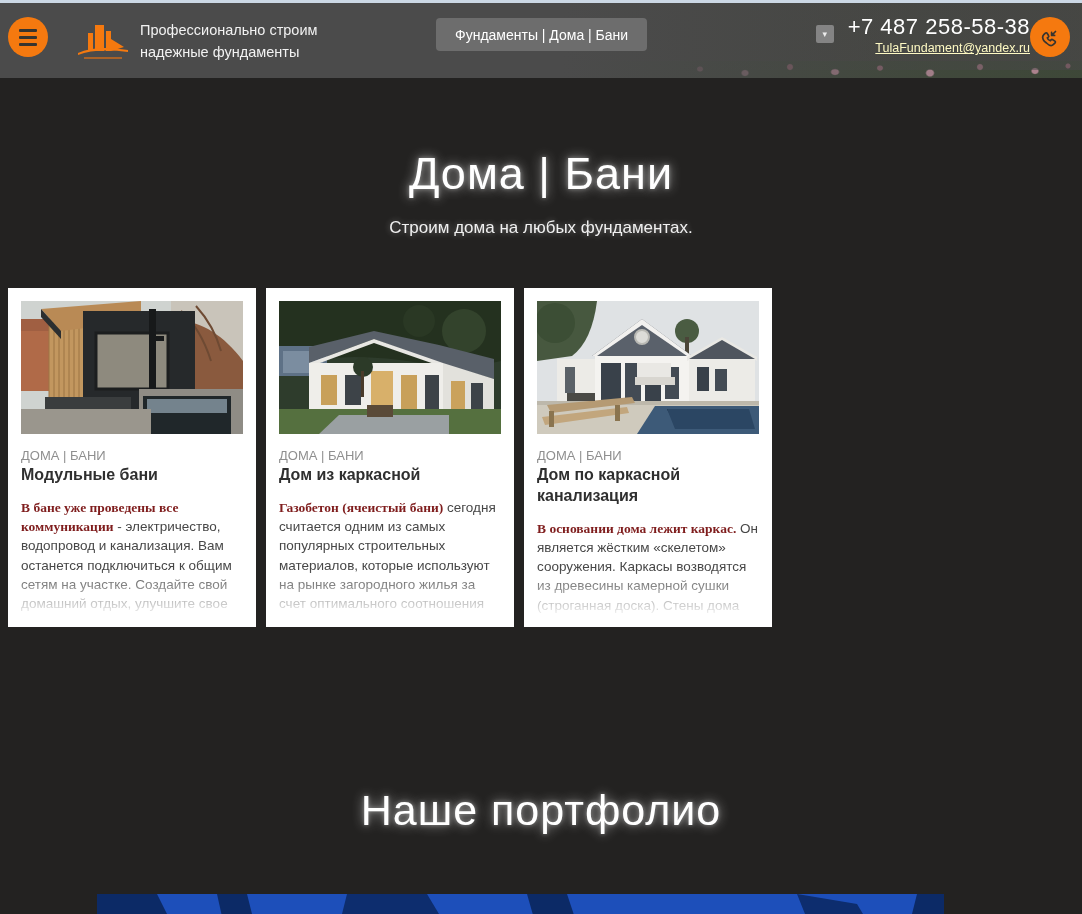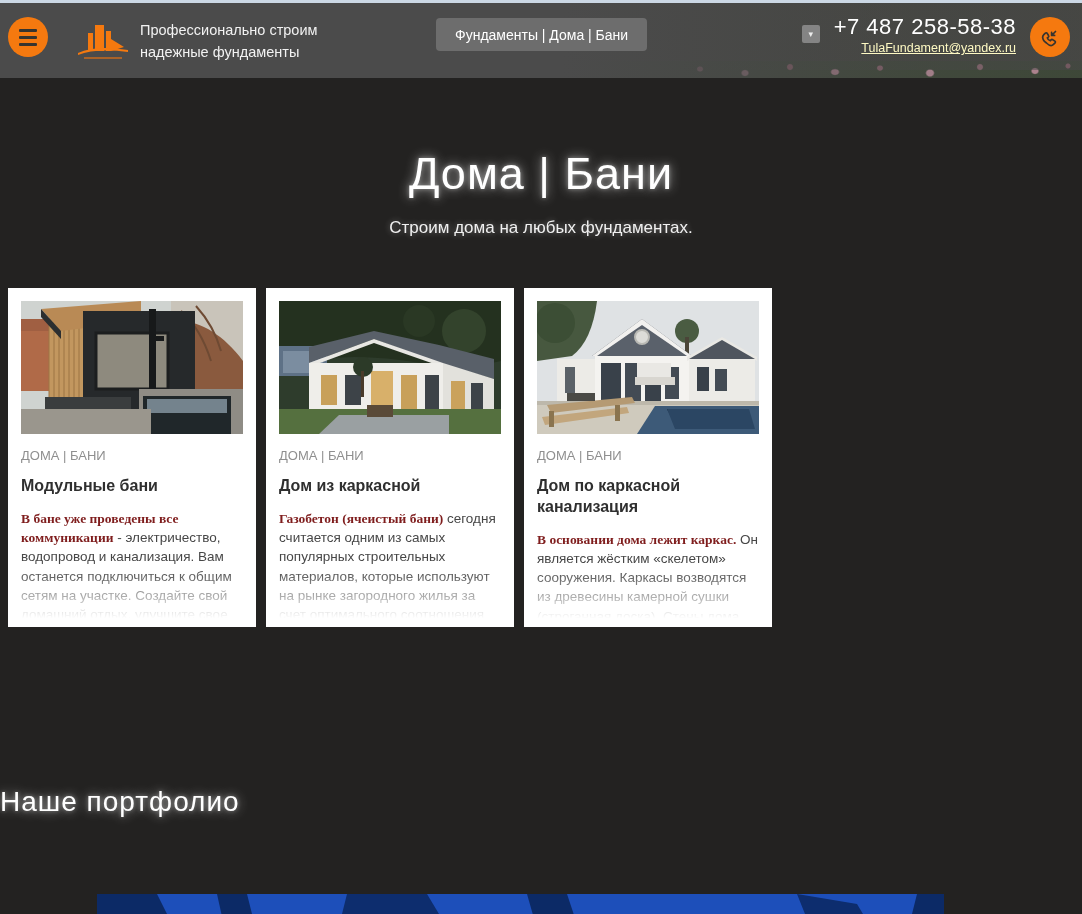--- a/index.html
+++ b/index.html
@@ -40,46 +40,46 @@
 
   .tagline { position:absolute; left:140px; top:16px; color:#f2f2f2; font-size:14.5px; line-height:1.55; }
 
   .nav-btn { position:absolute; left:436px; top:15px; height:33px; padding:0 19px;
     background:#6d6d6d; border:none; border-radius:4px; color:#fff; font-size:14px;
     font-family:"Liberation Sans", sans-serif; cursor:pointer; }
 
   .right-group { position:absolute; right:12px; top:11px; display:flex; align-items:flex-start; }
   .dropdown-btn { width:18px; height:18px; margin-top:11px; margin-right:14px; background:#848484;
     border:none; border-radius:2px; color:#ececec; font-size:9px; line-height:18px; cursor:pointer; }
-  .contact { text-align:right; margin-right:14px; color:#fff; }
+  .contact { text-align:right; color:#fff; }
   .phone { font-size:22px; letter-spacing:.5px; color:#fff; text-decoration:none; display:block; line-height:1.2; }
   .email { font-size:12.5px; color:#fef9c3; text-decoration:underline; display:block; margin-top:1px; }
   .callback-btn { position:relative; top:3px; }
 
   
   .hero { position:absolute; top:148px; left:0; width:100%; text-align:center; color:#fff; }
   .hero-title { font-size:45px; font-weight:200; letter-spacing:1px;
     text-shadow:0 0 12px rgba(255,255,255,.6), 0 0 4px rgba(255,255,255,.35); }
   .hero-sub { margin-top:18px; font-size:17px; font-weight:300; color:#f0f0f0;
     text-shadow:0 0 6px rgba(255,255,255,.4); }
 
   
   .cards { position:absolute; left:8px; top:288px; width:765px; display:flex; gap:10px; }
   .card { width:248px; height:339px; background:#fff; padding:13px; overflow:hidden; position:relative; cursor:pointer; }
   .card-img { width:222px; height:133px; display:block; }
   .card-category { margin-top:14px; font-size:13px; color:#8f8f8f; }
-  .card-title { margin-top:13px; font-size:16px; font-weight:bold; color:#2f2f2f; line-height:1.3; }
+  .card-title { margin-top:2px; font-size:16px; font-weight:bold; color:#2f2f2f; line-height:1.3; }
   .card-body { margin-top:12px; font-size:13.5px; color:#474747; line-height:1.43; }
   .card-body b { color:#7f1d1d;font-family:Liberation Serif, serif; }
   .card::after { content:""; position:absolute; left:0; bottom:0; width:100%; height:58px;
     background:linear-gradient(to bottom, rgba(255,255,255,0), #fff 85%); pointer-events:none; }
 
   
-  .portfolio-title { position:absolute; top:786px; left:0; width:100%; 
-    color:#fff; font-size:28px; font-weight:200; letter-spacing:1px;
+  .portfolio-title { position:absolute; top:786px; left:0; width:100%; text-align:center;
+    color:#fff; font-size:43px; font-weight:200; letter-spacing:1px;
     text-shadow:0 0 12px rgba(255,255,255,.6), 0 0 4px rgba(255,255,255,.35); }
   .portfolio-slide { position:absolute; left:97px; top:894px; width:847px; height:20px; overflow:hidden; cursor:pointer; }
 </style>
 </head>
 <body>
 
 <div class="top-strip"></div>
 
 <header class="header">
   <div class="header-photo"></div>

